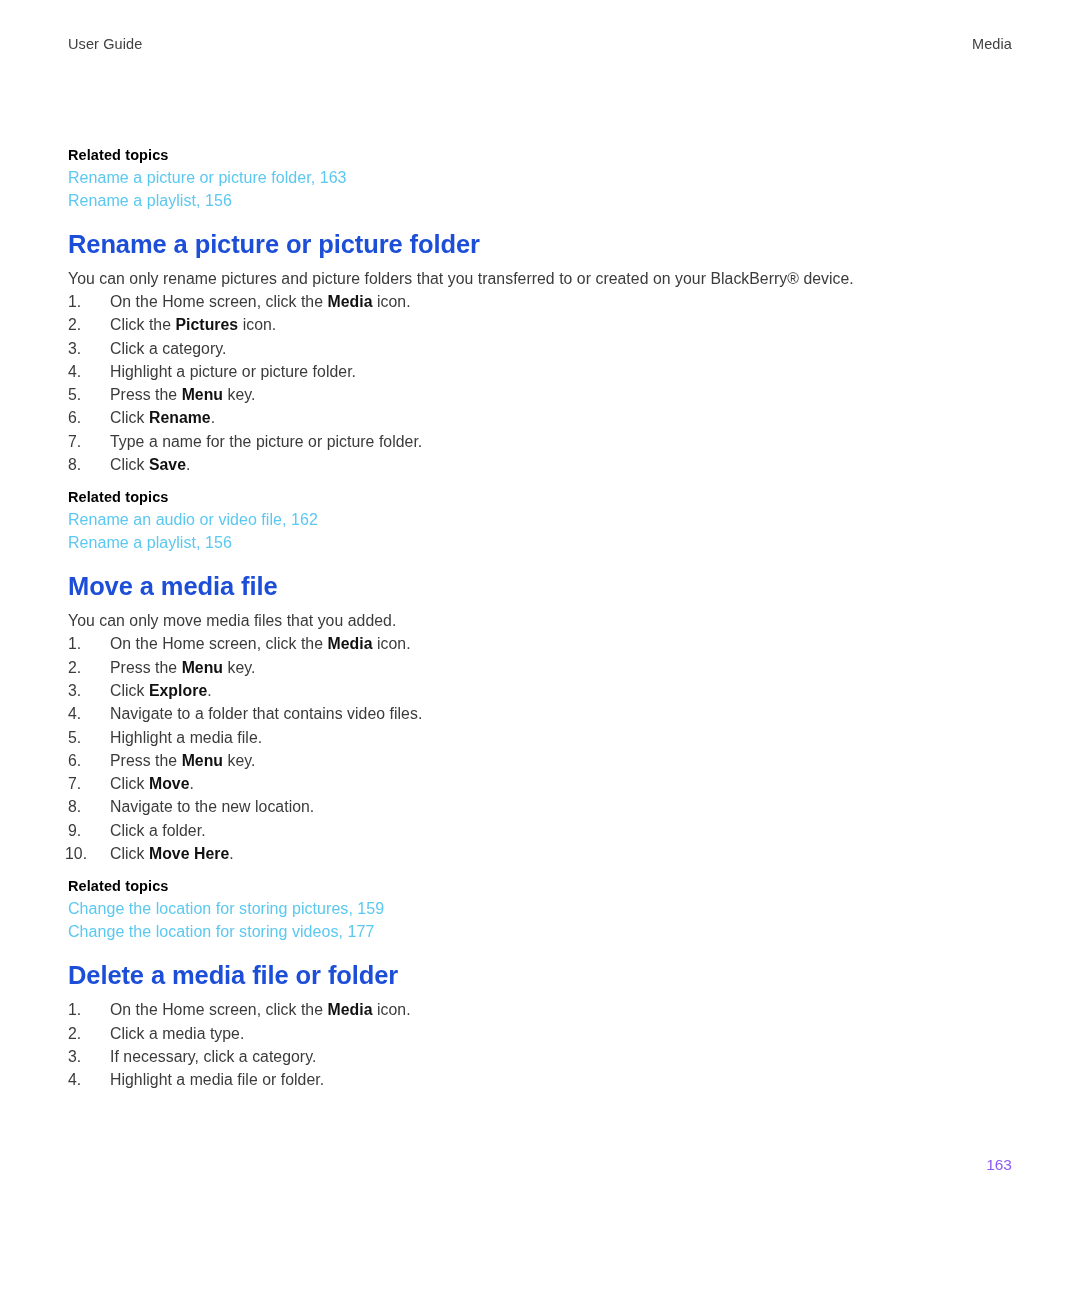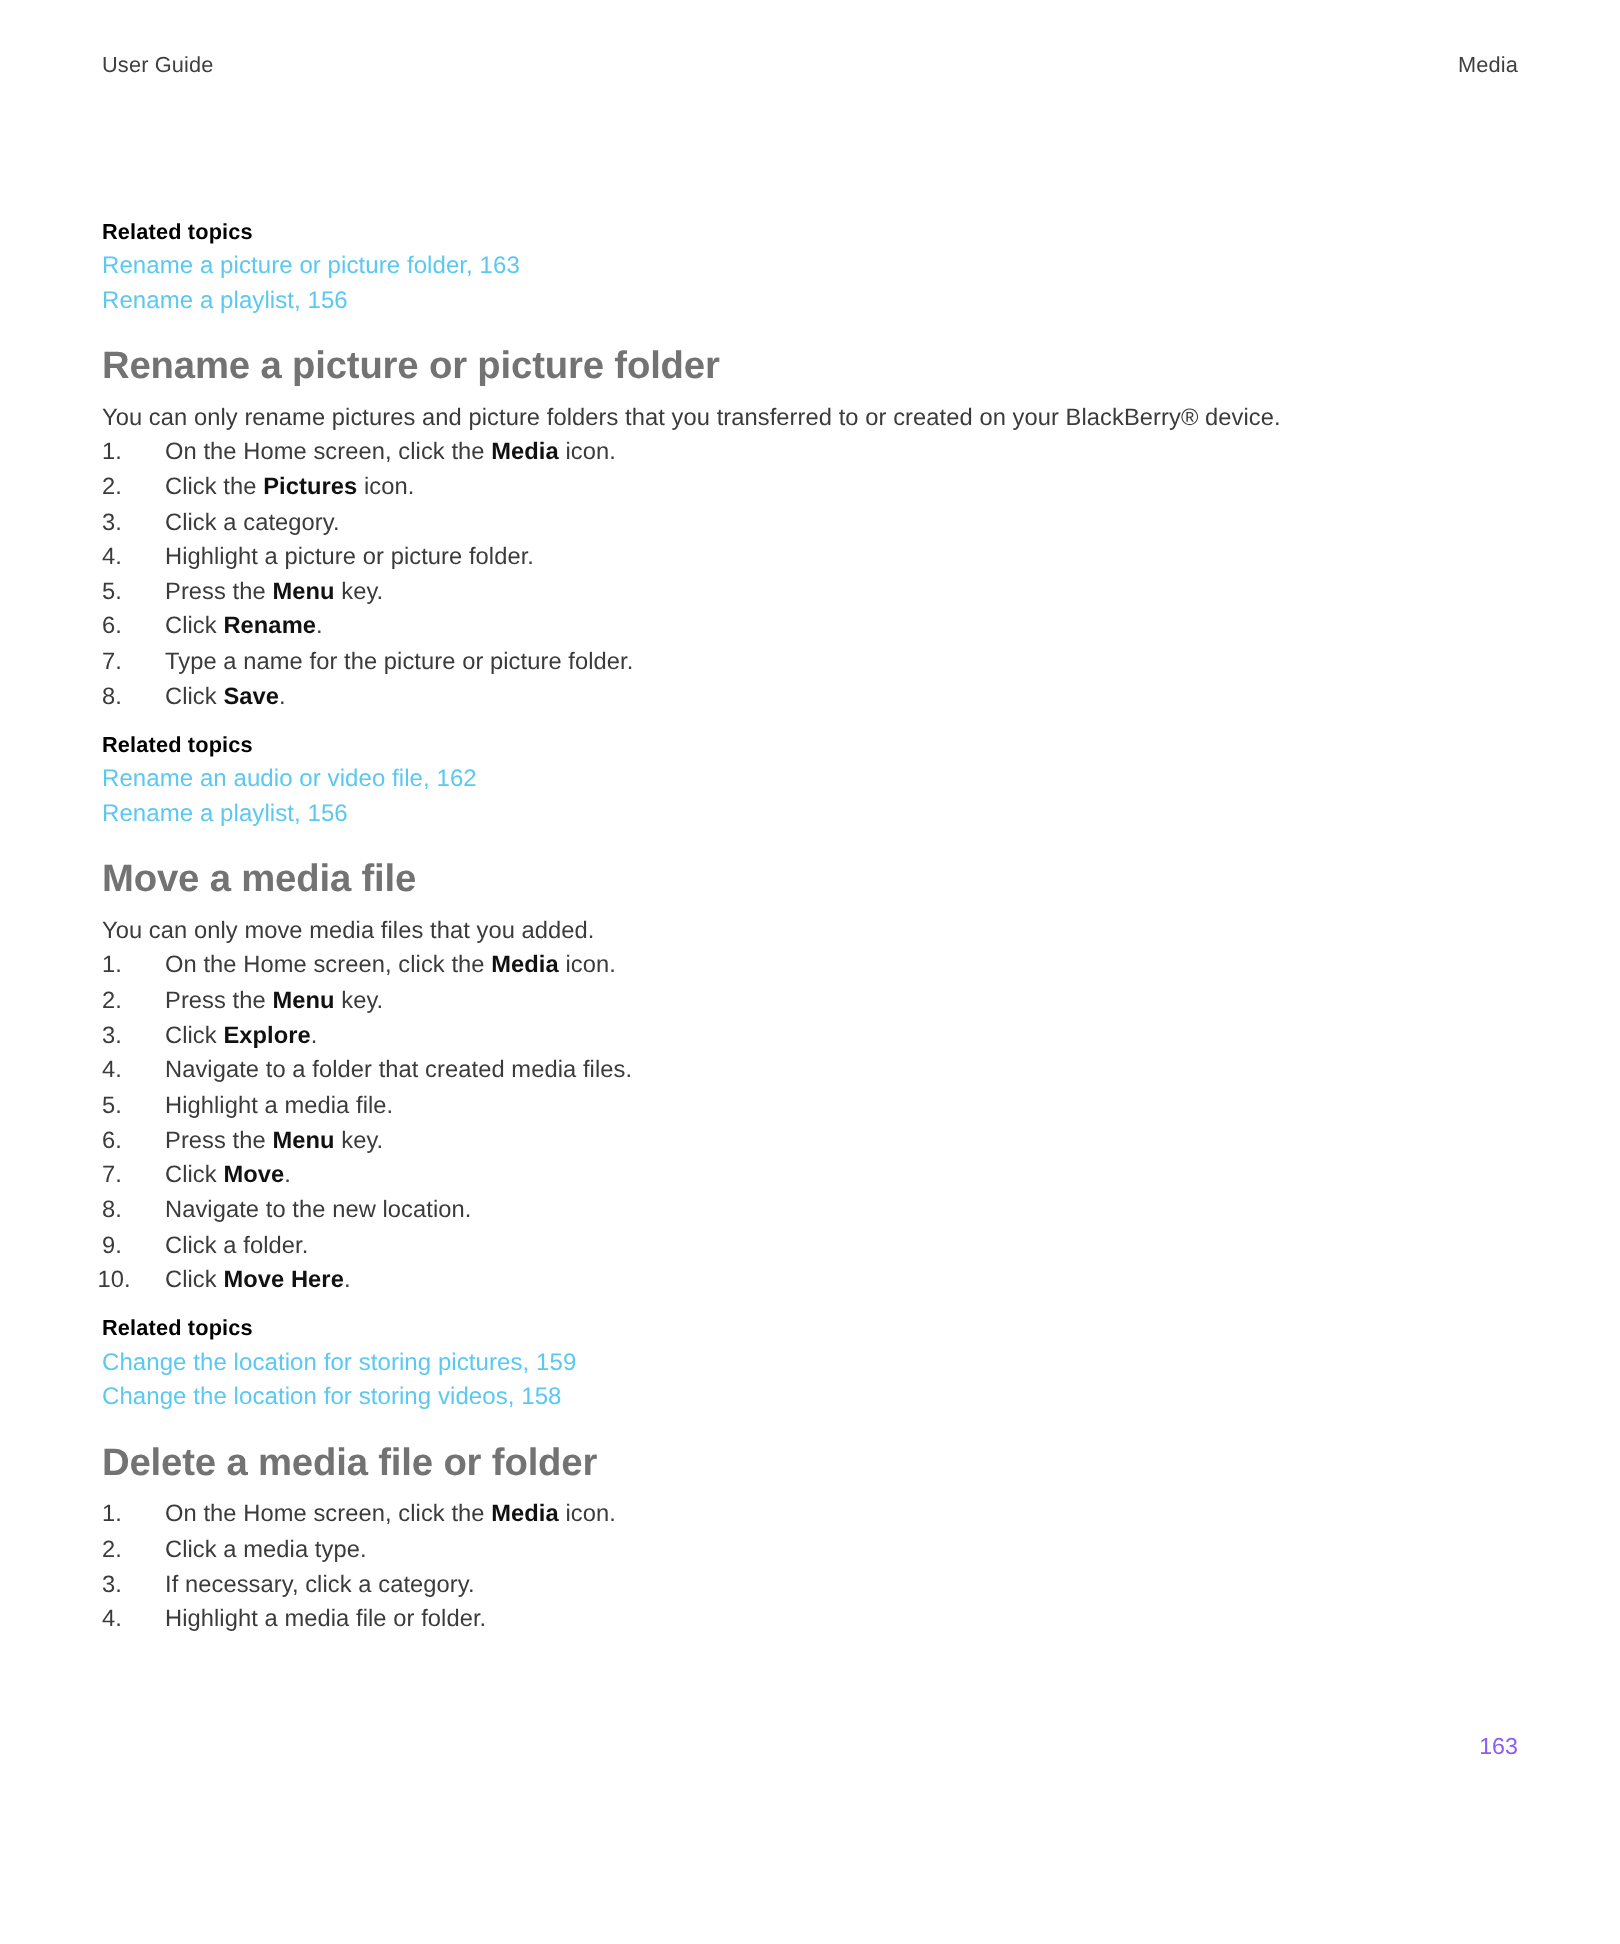--- a/index.html
+++ b/index.html
@@ -55,21 +55,21 @@
     letter-spacing: 0.05px;
   }
   .related-links li a {
     color: #5ac8f0;
     text-decoration: none;
   }
 
   h1.section-title {
     font-size: 25.5px;
     font-weight: bold;
-    color: #737373;
+    color: #1d4ed8;
     margin: 0;
     padding: 0;
     letter-spacing: -0.1px;
     line-height: 30px;
   }
   .intro {
     font-size: 15.8px;
     line-height: 23px;
     color: #3b3b3b;
     margin: 0;
@@ -162,34 +162,34 @@
     <div class="gap-after-links"></div>
 
     <div>
       <h1 class="section-title">Move a media file</h1>
       <div class="gap-title-to-intro"></div>
       <p class="intro">You can only move media files that you added.</p>
       <ol class="steps">
           <li><span class="num">1.</span><span>On the Home screen, click the <b>Media</b> icon.</span></li>
           <li><span class="num">2.</span><span>Press the <b>Menu</b> key.</span></li>
           <li><span class="num">3.</span><span>Click <b>Explore</b>.</span></li>
-          <li><span class="num">4.</span><span>Navigate to a folder that created media files.</span></li>
+          <li><span class="num">4.</span><span>Navigate to a folder that contains video files.</span></li>
           <li><span class="num">5.</span><span>Highlight a media file.</span></li>
           <li><span class="num">6.</span><span>Press the <b>Menu</b> key.</span></li>
           <li><span class="num">7.</span><span>Click <b>Move</b>.</span></li>
           <li><span class="num">8.</span><span>Navigate to the new location.</span></li>
           <li><span class="num">9.</span><span>Click a folder.</span></li>
           <li><span class="num wide">10.</span><span>Click <b>Move Here</b>.</span></li>
         </ol>
       <div class="gap-list-to-related"></div>
       <div>
         <div class="related-label">Related topics</div>
         <ul class="related-links">
             <li><a href="#">Change the location for storing pictures, 159</a></li>
-            <li><a href="#">Change the location for storing videos, 158</a></li>
+            <li><a href="#">Change the location for storing videos, 177</a></li>
           </ul>
       </div>
     </div>
 
     <div class="gap-after-links"></div>
 
     <div>
       <h1 class="section-title">Delete a media file or folder</h1>
       <div class="gap-title-to-intro"></div>
       <ol class="steps">

